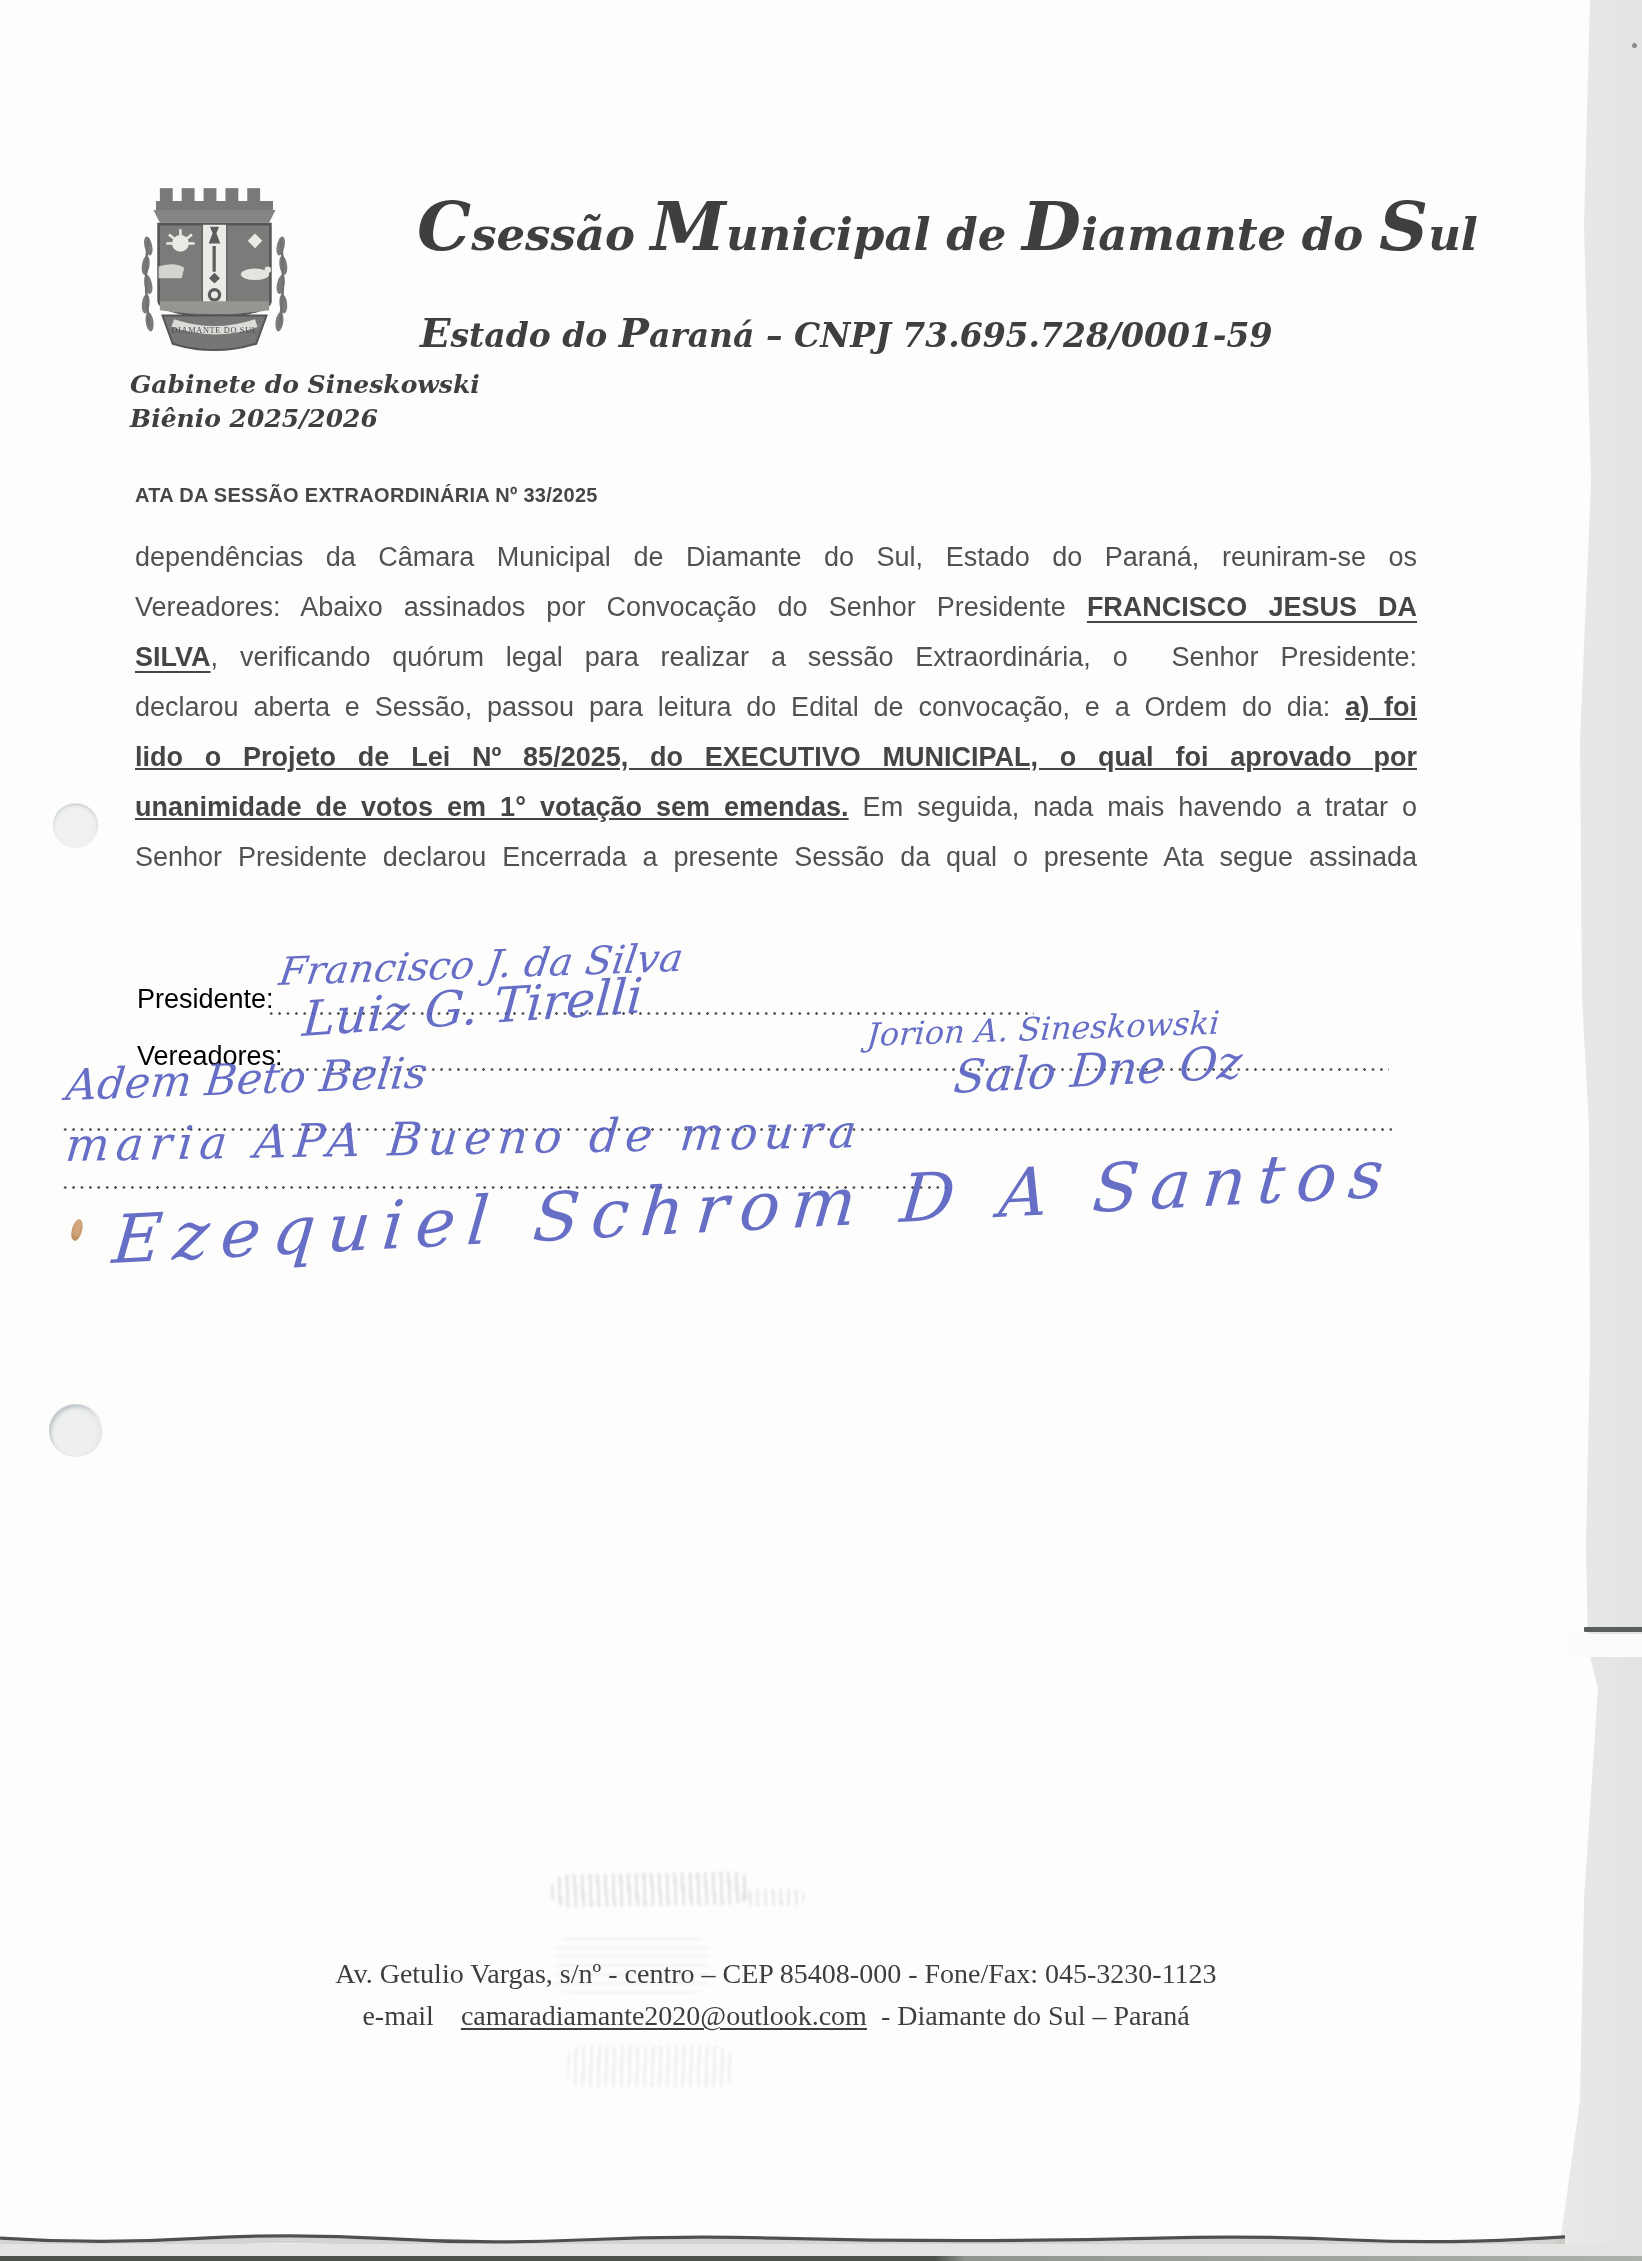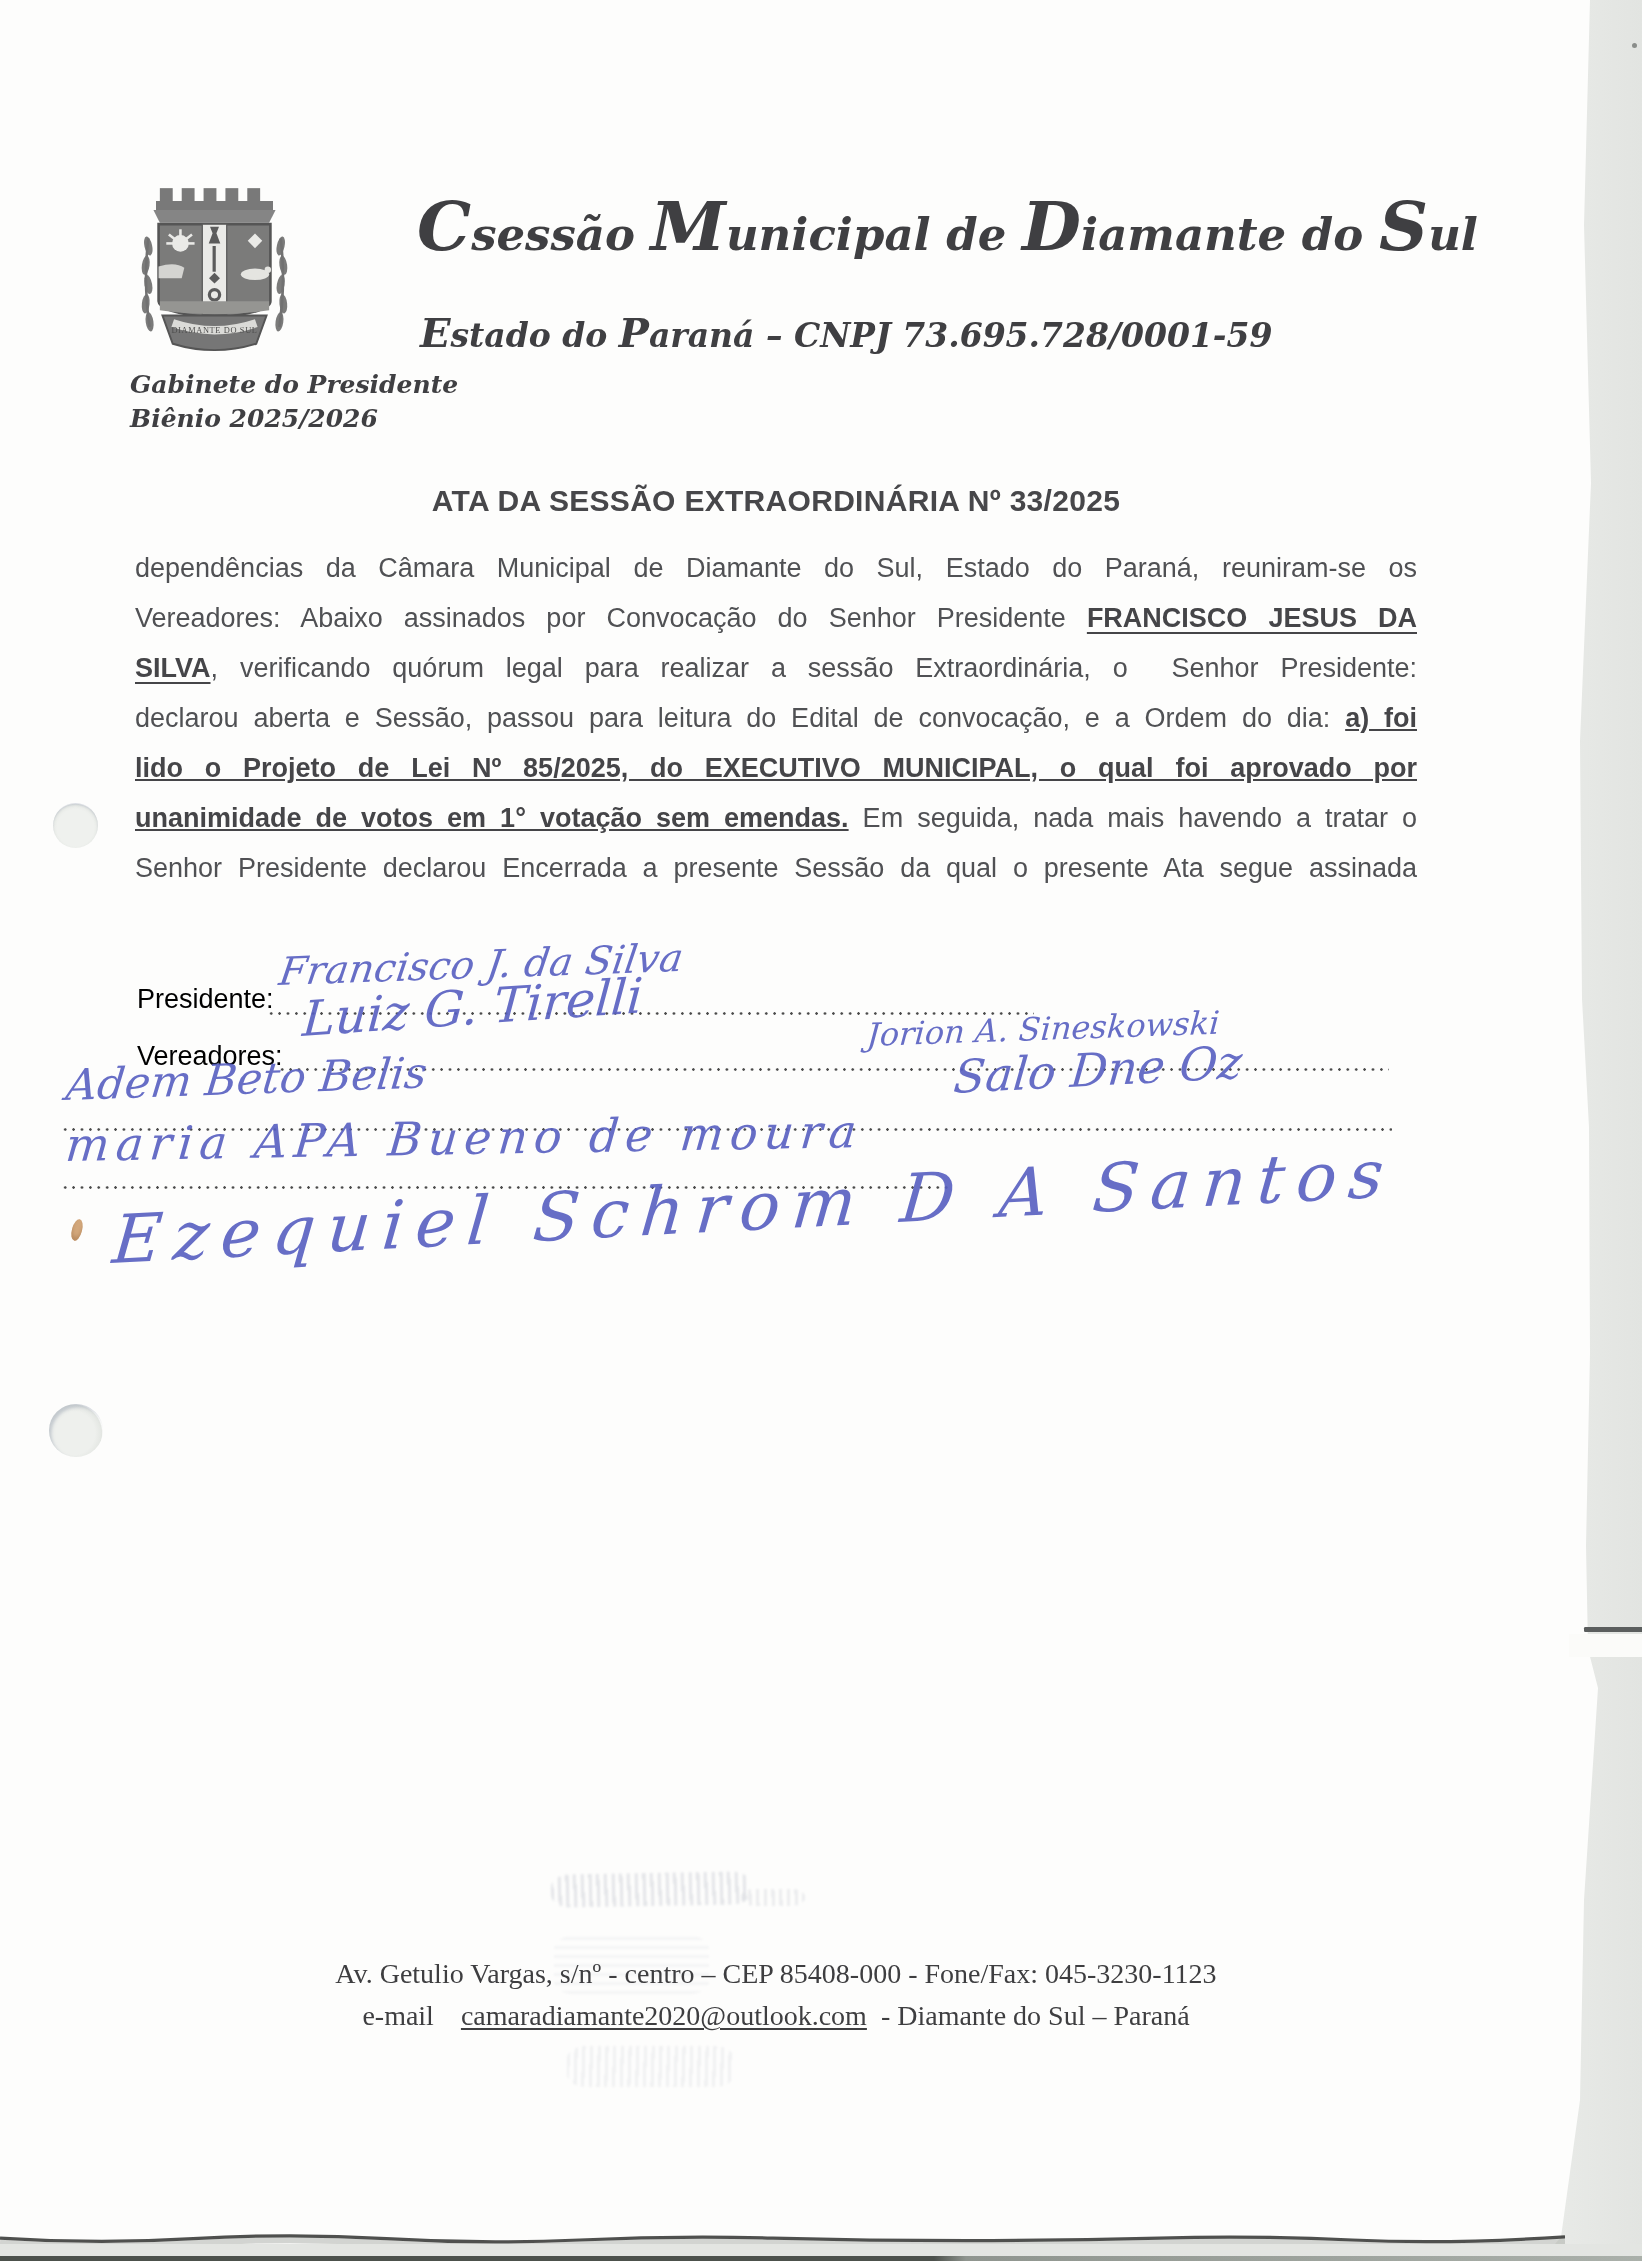--- a/index.html
+++ b/index.html
@@ -52,21 +52,21 @@
   .org-title .cap{font-size:68px;}
   .org-title .rest{font-size:45px;}
   .org-sub{left:420px;top:313px;white-space:nowrap;}
   .org-sub .cap{font-size:40px;}
   .org-sub .rest{font-size:33px;margin-top:31px;}
   .office{left:130px;top:372px;font-size:25px;font-weight:600;}
   .term{left:130px;top:406px;font-size:25px;font-weight:600;}
 
   
   .doc{left:135px;top:484px;width:1282px;color:#505154;}
-  .doc-title{text-align:center;font-size:30px;font-weight:700;color:#47474a;letter-spacing:0.3px;margin:0 0 24.5px 0;}
+  .doc-title{text-align:left;font-size:20px;font-weight:700;color:#47474a;letter-spacing:0.3px;margin:0 0 24.5px 0;}
   .bl{font-size:27px;line-height:50px;height:50px;white-space:normal;}
   .j{text-align:justify;text-align-last:justify;}
   .bl .b{font-weight:700;color:#454548;text-decoration:underline;}
   .bl .u{text-decoration:underline;text-underline-offset:5.2px;text-decoration-thickness:1.9px;}
 
   
   .lbl{font-size:27px;color:#000000;}
   .lbl-pres{left:137px;top:984px;}
   .lbl-ver{left:137px;top:1041px;}
   .dots{height:3.2px;background-image:radial-gradient(circle,#4b4b4b 1.2px,rgba(75,75,75,0) 1.5px);
@@ -172,21 +172,21 @@
 </svg>
 
 <div class="abs script org-title">
   <span class="cap">C</span><span class="rest">sessão </span><span class="cap">M</span><span class="rest">unicipal de </span><span class="cap">D</span><span class="rest">iamante do </span><span class="cap">S</span><span class="rest">ul</span>
 </div>
 
 <div class="abs script org-sub">
   <span class="cap">E</span><span class="rest">stado do </span><span class="cap">P</span><span class="rest">araná – CNPJ 73.695.728/0001-59</span>
 </div>
 
-<div class="abs script office">Gabinete do Presidente</div>
+<div class="abs script office">Gabinete do Sineskowski</div>
 <div class="abs script term">Biênio 2025/2026</div>
 
 <div class="abs doc">
   <div class="doc-title">ATA DA SESSÃO EXTRAORDINÁRIA Nº 33/2025</div>
   <div class="bl j"><span>dependências da Câmara Municipal de Diamante do Sul, Estado do Paraná, reuniram-se os</span></div>
   <div class="bl j"><span>Vereadores: Abaixo assinados por Convocação do Senhor Presidente </span><span class="b u">FRANCISCO JESUS DA</span></div>
   <div class="bl j"><span class="b u">SILVA</span><span>, verificando quórum legal para realizar a sessão Extraordinária, o&nbsp; Senhor Presidente:</span></div>
   <div class="bl j"><span>declarou aberta e Sessão, passou para leitura do Edital de convocação, e a Ordem do dia: </span><span class="b">a) foi</span></div>
   <div class="bl j"><span class="b">lido o Projeto de Lei Nº 85/2025, do EXECUTIVO MUNICIPAL, o qual foi aprovado por</span></div>
   <div class="bl j"><span class="b">unanimidade de votos em 1° votação sem emendas.</span><span> Em seguida, nada mais havendo a tratar o</span></div>

